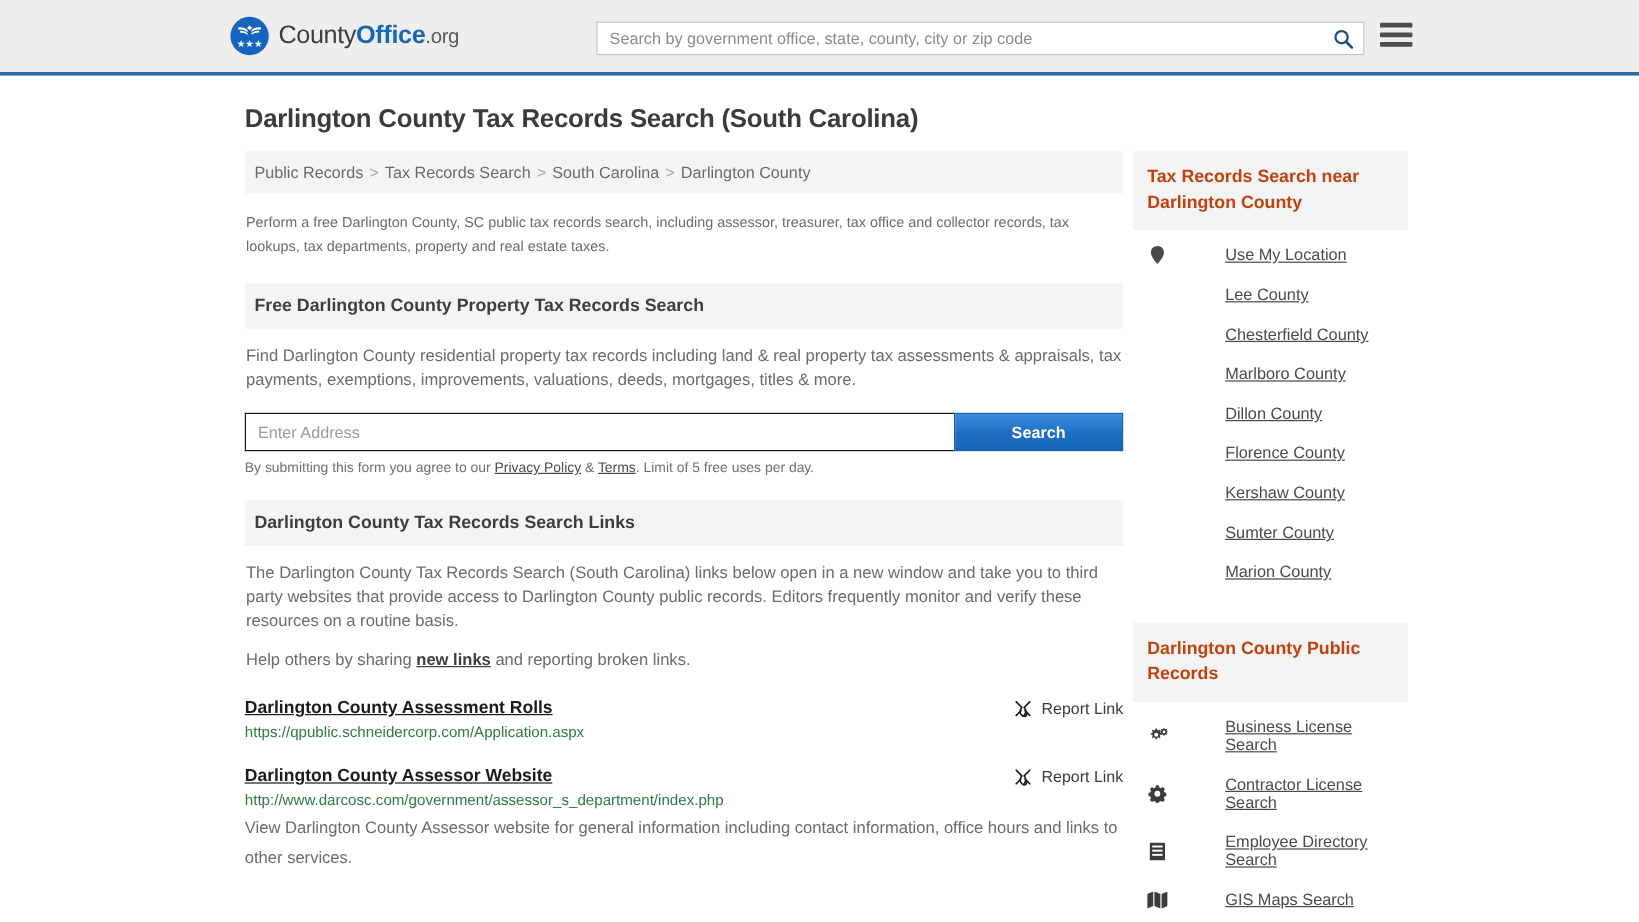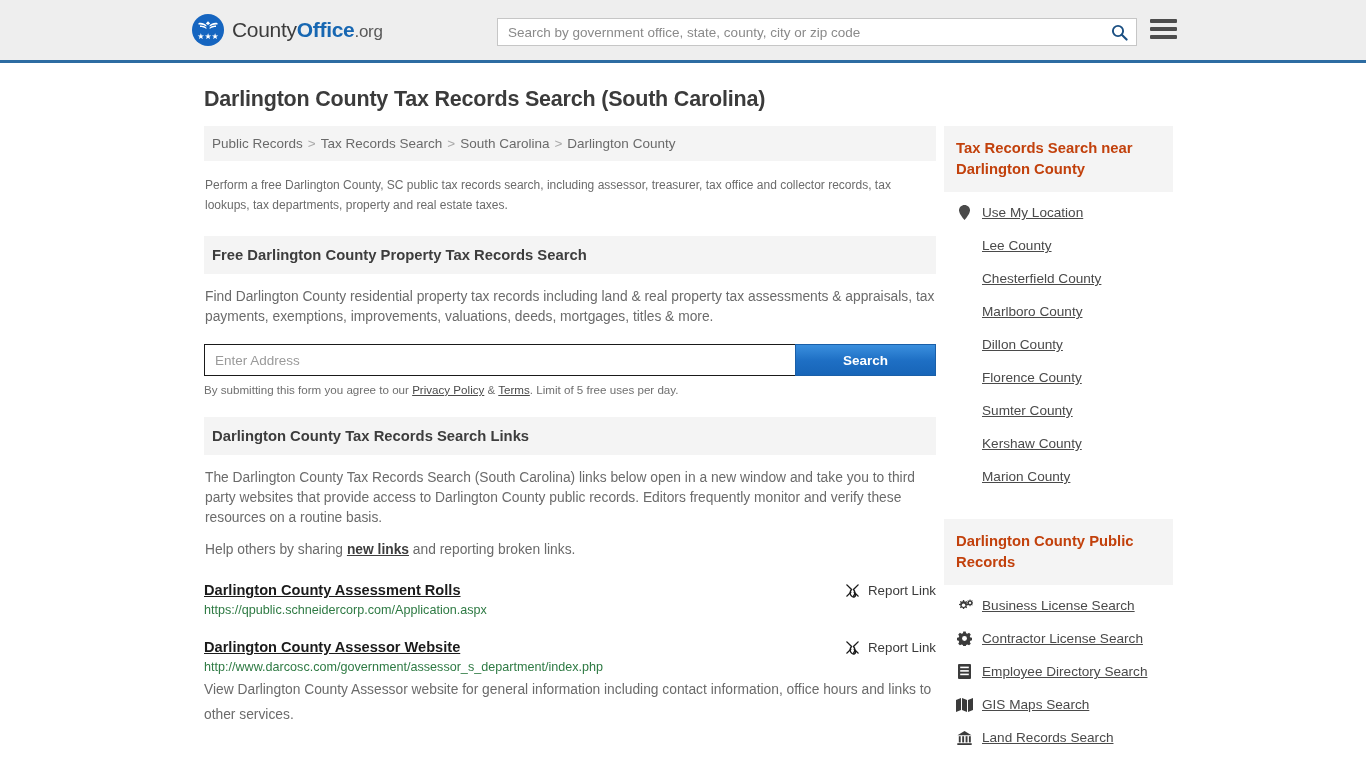--- a/index.html
+++ b/index.html
@@ -248,20 +248,21 @@
     font-weight: bold;
     color: #c2410c;
     line-height: 21px;
   }
   .side-list { margin-top: 4px; }
   .side-item {
     display: flex;
     align-items: center;
     padding: 9px 0 9px 12px;
     font-size: 13.6px;
+    gap: 39px;
   }
   .side-item .ic {
     width: 17px;
     flex: 0 0 17px;
     margin-right: 9px;
     display: flex;
     align-items: center;
     justify-content: center;
     color: #3b3b3b;
   }
@@ -405,25 +406,25 @@
         <div class="side-item">
           <span class="ic spacer"></span>
           <a>Dillon County</a>
         </div>
         <div class="side-item">
           <span class="ic spacer"></span>
           <a>Florence County</a>
         </div>
         <div class="side-item">
           <span class="ic spacer"></span>
+          <a>Kershaw County</a>
+        </div>
+        <div class="side-item">
+          <span class="ic spacer"></span>
           <a>Sumter County</a>
-        </div>
-        <div class="side-item">
-          <span class="ic spacer"></span>
-          <a>Kershaw County</a>
         </div>
         <div class="side-item">
           <span class="ic spacer"></span>
           <a>Marion County</a>
         </div>
       </div>
 
       <div class="side-block-2">
         <div class="side-head">Darlington County Public Records</div>
         <div class="side-list">

